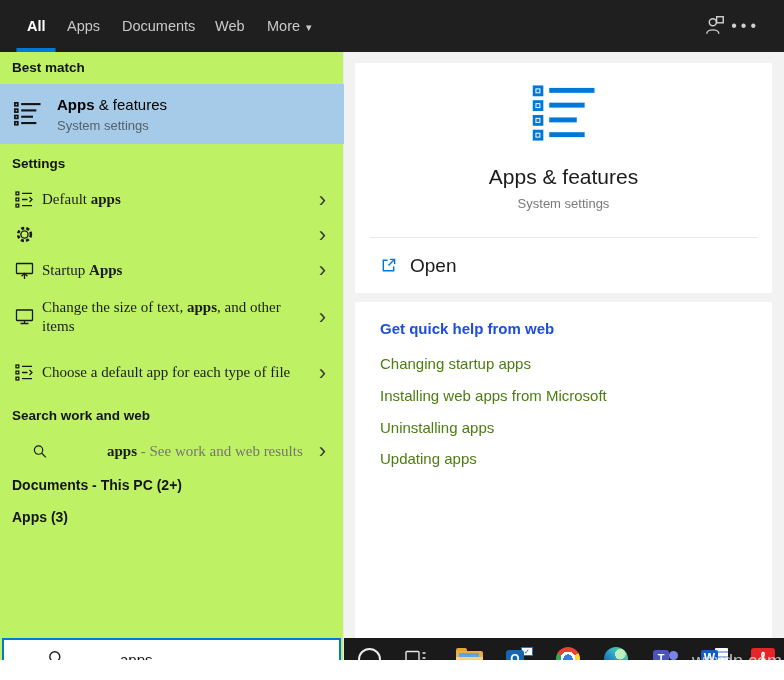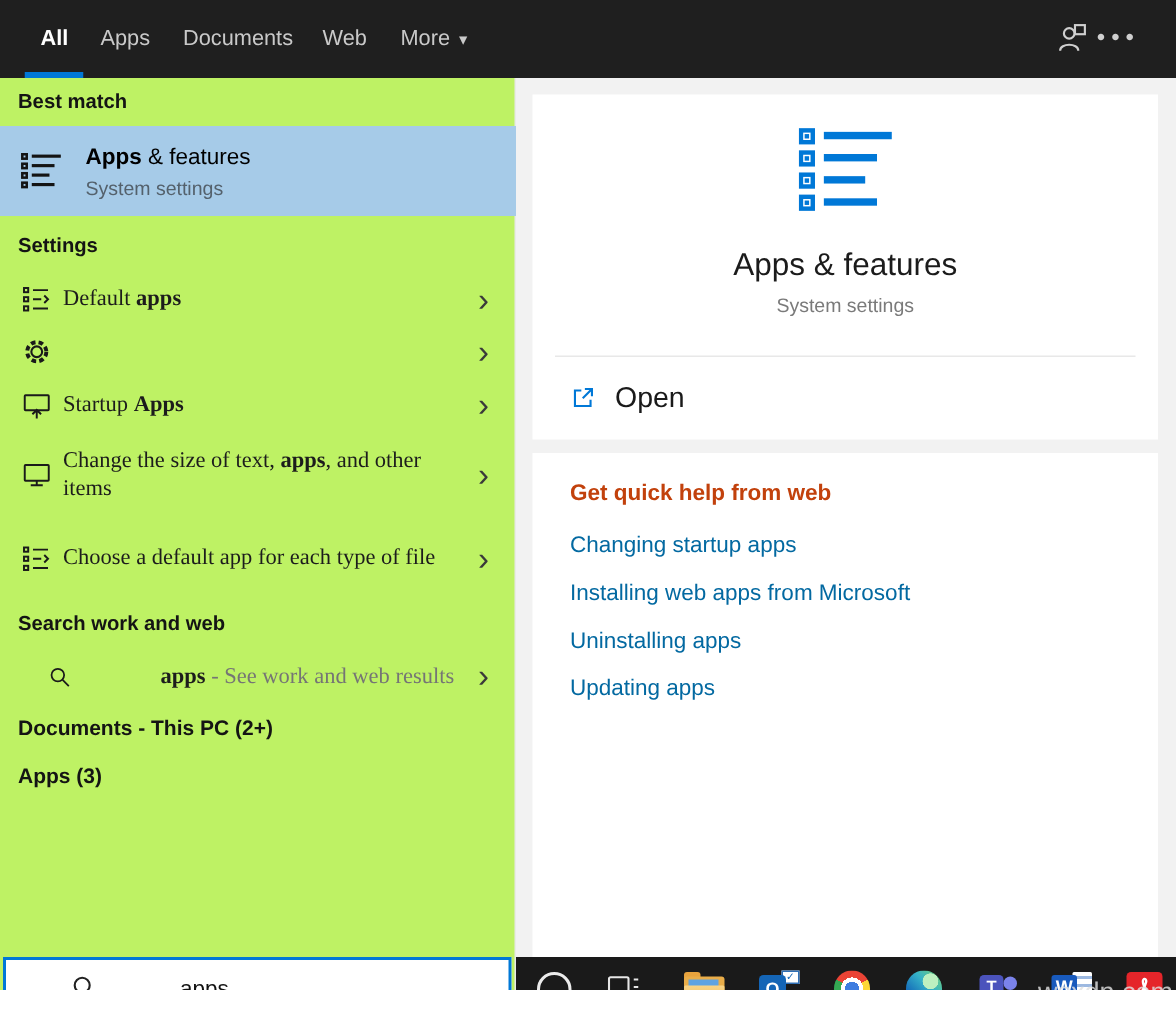--- a/index.html
+++ b/index.html
@@ -34,22 +34,22 @@
   .rightarea{position:absolute;left:344px;top:52px;width:440px;height:586px;background:#f2f2f2;}
   .card{position:absolute;left:11px;width:417px;background:#fff;}
   .card1{top:11px;height:230px;}
   .card2{top:250px;height:336px;}
   .bigicon{position:absolute;left:50%;transform:translateX(-50%);top:22px;}
   .apptitle{position:absolute;left:0;top:102px;width:100%;text-align:center;font-size:21px;color:#1b1b1b;}
   .appsub{position:absolute;left:0;top:133px;width:100%;text-align:center;font-size:13px;color:#7a7a7a;}
   .divider{position:absolute;left:15px;right:15px;top:174px;height:1px;background:#e8e8e8;}
   .openrow{position:absolute;left:0;top:175px;width:100%;height:55px;display:flex;align-items:center;padding-left:25px;box-sizing:border-box;cursor:default;}
   .openlabel{margin-left:13px;font-size:19px;color:#1a1a1a;}
-  .helpheader{position:absolute;left:25px;top:18px;font-size:15px;font-weight:700;color:#c2410c;}
-  .helplink{position:absolute;left:25px;font-size:15px;color:#0369a1;cursor:default;}
+  .helpheader{position:absolute;left:25px;top:18px;font-size:15px;font-weight:700;color:#1d4ed8;}
+  .helplink{position:absolute;left:25px;font-size:15px;color:#4d7c0f;cursor:default;}
   
   .taskbar{position:absolute;left:344px;top:638px;width:440px;height:42px;background:#1a1a1a;}
   .tbi{position:absolute;top:9px;}
   .indicator{position:absolute;bottom:0;width:30px;height:3px;background:#9dc3e3;}
   .cortana{width:19px;height:19px;border-radius:50%;border:2.4px solid #ebebeb;}
   .folder{position:relative;width:27px;height:21px;}
   .f-tab{position:absolute;left:0;top:0;width:11px;height:6px;background:#e8a33d;border-radius:2px 2px 0 0;}
   .f-back{position:absolute;left:0;top:3px;width:27px;height:18px;background:#e9ad49;border-radius:2px;}
   .f-doc{position:absolute;left:3px;top:5px;width:20px;height:5px;background:#5ea3e2;}
   .f-front{position:absolute;left:0;top:9px;width:27px;height:12px;background:linear-gradient(180deg,#f9d486,#f0bd5c);border-radius:1px 1px 2px 2px;}

